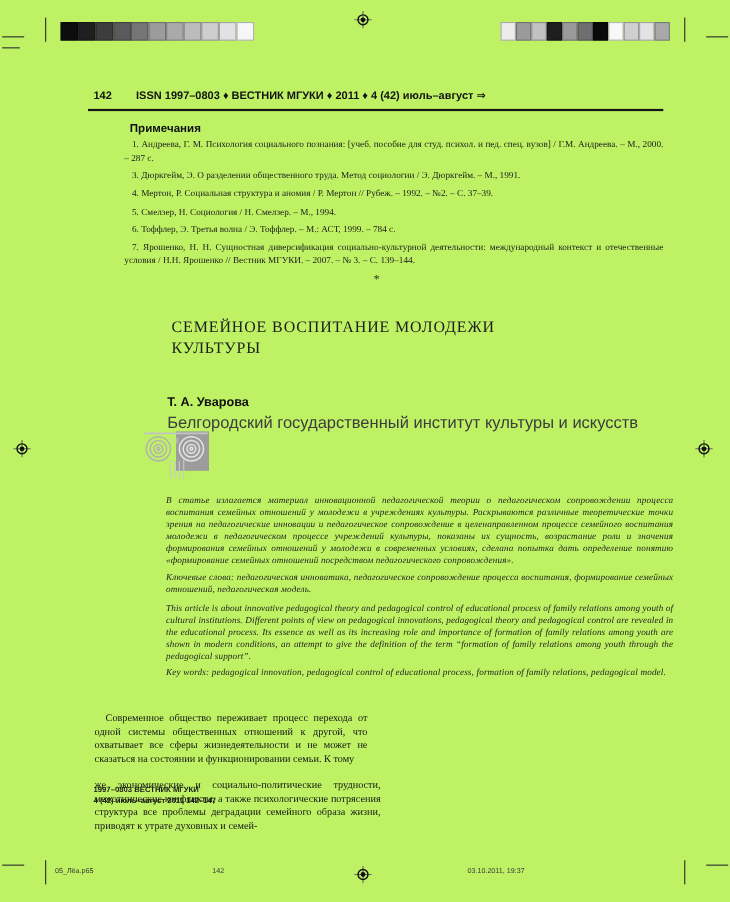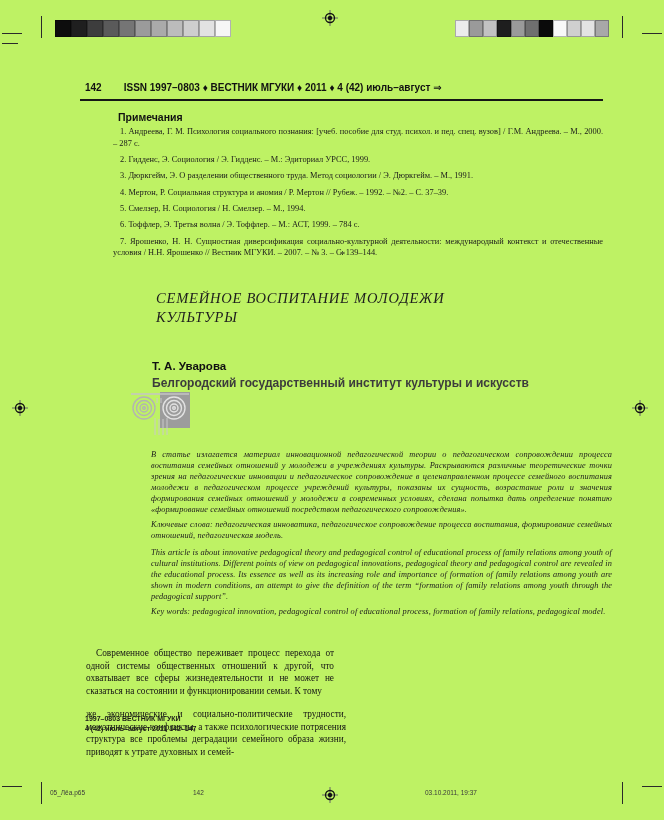--- a/index.html
+++ b/index.html
@@ -36,32 +36,32 @@
   }
   .notes{position:absolute;left:113px;top:126px;width:490px;}
   .notes p{
     margin:0 0 4.5px 0;font-size:8.4px;line-height:11.8px;
     text-align:justify;text-indent:7px;color:#1a1a1a;
   }
   .star-divider{position:absolute;left:85px;top:248px;width:515px;text-align:center;font-size:11px;color:#222;}
   
   .article-title{
     position:absolute;left:156px;top:289px;width:470px;
-    font-style:italic;font-size:14.5px;line-height:18.5px;
+    font-size:14.5px;line-height:18.5px;
     letter-spacing:0.8px;color:#1d1d1d;
   }
   .author-name{
     position:absolute;left:152px;top:360px;
     font-family:"Liberation Sans","DejaVu Sans",sans-serif;
     font-weight:bold;font-size:11.5px;color:#111;
   }
   .affiliation{
     position:absolute;left:152px;top:376px;
     font-family:"Liberation Sans","DejaVu Sans",sans-serif;
-    font-size:12px;color:#3c3c3c;font-weight:bold;
+    font-size:15px;color:#3c3c3c;
   }
   .capital{position:absolute;left:127px;top:392px;width:70px;height:44px;}
   
   .abstract-block{position:absolute;left:151px;top:449px;width:461px;}
   .abstract-block p{
     margin:0 0 4px 0;font-size:8.3px;line-height:11px;
     text-align:justify;color:#1b1b1b;letter-spacing:0.15px;font-style:italic;
   }
   .abstract-block p.en{letter-spacing:0.1px;margin-top:6px;}
   
@@ -165,21 +165,20 @@
 
   <div class="header">
     <span>142</span>
     <span>ISSN 1997–0803 ♦ ВЕСТНИК МГУКИ ♦ 2011 ♦ 4 (42) июль–август ⇒</span>
   </div>
   <div class="header-rule"></div>
 
   <div class="notes-heading">Примечания</div>
   <div class="notes">
     <p>1. Андреева, Г. М. Психология социального познания: [учеб. пособие для студ. психол. и пед. спец. вузов] / Г.М. Андреева. – М., 2000. – 287 с.</p>
-    <p>2. Гидденс, Э. Социология / Э. Гидденс. – М.: Эдиториал УРСС, 1999.</p>
     <p>3. Дюркгейм, Э. О разделении общественного труда. Метод социологии / Э. Дюркгейм. – М., 1991.</p>
     <p>4. Мертон, Р. Социальная структура и аномия / Р. Мертон // Рубеж. – 1992. – №2. – С. 37–39.</p>
     <p>5. Смелзер, Н. Социология / Н. Смелзер. – М., 1994.</p>
     <p>6. Тоффлер, Э. Третья волна / Э. Тоффлер. – М.: АСТ, 1999. – 784 с.</p>
     <p>7. Ярошенко, Н. Н. Сущностная диверсификация социально-культурной деятельности: международный контекст и отечественные условия / Н.Н. Ярошенко // Вестник МГУКИ. – 2007. – № 3. – С. 139–144.</p>
   </div>
   <div class="star-divider">*</div>
 
   <div class="article-title">
     <div>СЕМЕЙНОЕ ВОСПИТАНИЕ МОЛОДЕЖИ</div>

